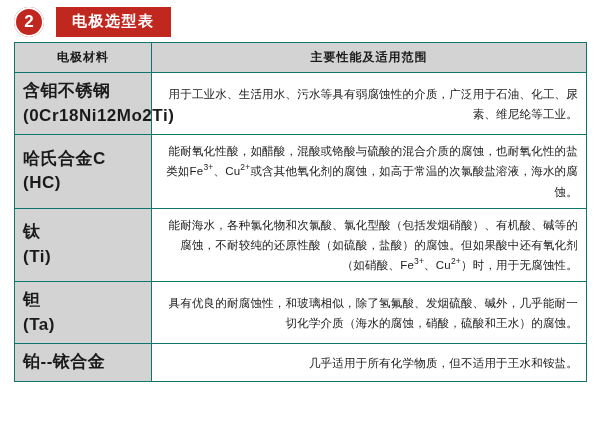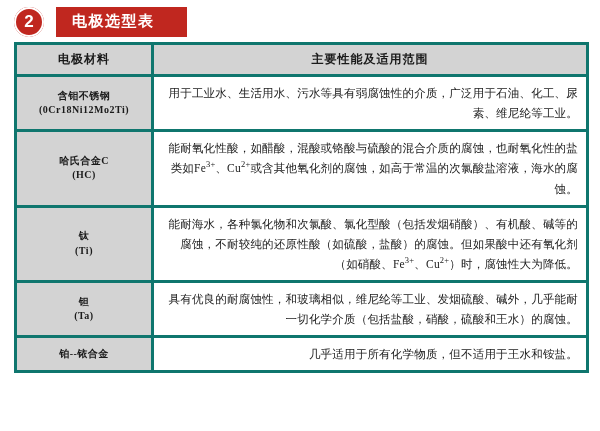--- a/index.html
+++ b/index.html
@@ -43,62 +43,61 @@
     box-shadow: 0 0 0 2px #ffffff inset;
     flex: 0 0 auto;
   }
   .title-bar {
     margin-left: 12px;
     background: #c0271f;
     color: #ffffff;
     font-size: 15px;
     font-weight: bold;
     letter-spacing: 1.5px;
-    padding: 6px 32px 7px 16px;
+    padding: 6px 16px 7px 16px;
     line-height: 1.1;
     flex: 0 0 auto;
   }
 
   
   .table-wrap {
     padding: 0 14px;
     box-sizing: border-box;
   }
   table.spec {
     width: 572px;
     border-collapse: collapse;
     table-layout: fixed;
     border: 1px solid #9b9b9b;
   }
   table.spec th, table.spec td {
-    border: 3px solid #0f766e;
+    border: 1px solid #0f766e;
     vertical-align: middle;
     padding: 6px 8px;
     box-sizing: border-box;
-    font-family: Liberation Serif, serif;
   }
   thead th {
     background: #d3d3d3;
     color: #1a1a1a;
     font-size: 12px;
     font-weight: bold;
     text-align: center;
     letter-spacing: 1px;
     height: 28px;
     padding: 5px 6px;
   }
   th.col-mat { width: 137px; }
   th.col-desc { width: 435px; margin-top: 21px; }
 
   td.mat {
     background: #d3d3d3;
     color: #1a1a1a;
-    font-size: 10px;
+    font-size: 17px;
     font-weight: bold;
-    text-align: center;
+    text-align: left;
     line-height: 1.45;
     letter-spacing: 0.5px;
   }
   td.desc {
     background: #ffffff;
     color: #1a1a1a;
     font-size: 11.5px;
     line-height: 1.75;
     text-align: right;
     letter-spacing: 0.2px;
@@ -149,30 +148,30 @@
             <span>能耐氧化性酸，如醋酸，混酸或铬酸与硫酸的混合介质的腐蚀，也耐氧化性的盐类如</span><span>Fe</span><span class="sub">3+</span><span>、</span><span>Cu</span><span class="sub">2+</span><span>或含其他氧化剂的腐蚀，如高于常温的次氯酸盐溶液，海水的腐蚀。</span>
           </td>
         </tr>
 
         <tr>
           <td class="mat">
             <span>钛</span>
             <span class="mat-line2">(Ti)</span>
           </td>
           <td class="desc">
-            <span>能耐海水，各种氯化物和次氯酸、氯化型酸（包括发烟硝酸）、有机酸、碱等的腐蚀，不耐较纯的还原性酸（如硫酸，盐酸）的腐蚀。但如果酸中还有氧化剂（如硝酸、</span><span>Fe</span><span class="sub">3+</span><span>、</span><span>Cu</span><span class="sub">2+</span><span>）时，腐蚀性大为降低。</span>
+            <span>能耐海水，各种氯化物和次氯酸、氯化型酸（包括发烟硝酸）、有机酸、碱等的腐蚀，不耐较纯的还原性酸（如硫酸，盐酸）的腐蚀。但如果酸中还有氧化剂（如硝酸、</span><span>Fe</span><span class="sub">3+</span><span>、</span><span>Cu</span><span class="sub">2+</span><span>）时，用于无腐蚀性。</span>
           </td>
         </tr>
 
         <tr>
           <td class="mat">
             <span>钽</span>
             <span class="mat-line2">(Ta)</span>
           </td>
-          <td class="desc">具有优良的耐腐蚀性，和玻璃相似，维尼纶等工业、发烟硫酸、碱外，几乎能耐一切化学介质（包括盐酸，硝酸，硫酸和王水）的腐蚀。</td>
+          <td class="desc">具有优良的耐腐蚀性，和玻璃相似，除了氢氟酸、发烟硫酸、碱外，几乎能耐一切化学介质（海水的腐蚀，硝酸，硫酸和王水）的腐蚀。</td>
         </tr>
 
 
         <tr>
           <td class="mat">
             <span>铂--铱合金</span>
           </td>
           <td class="desc">几乎适用于所有化学物质，但不适用于王水和铵盐。</td>
         </tr>
 

